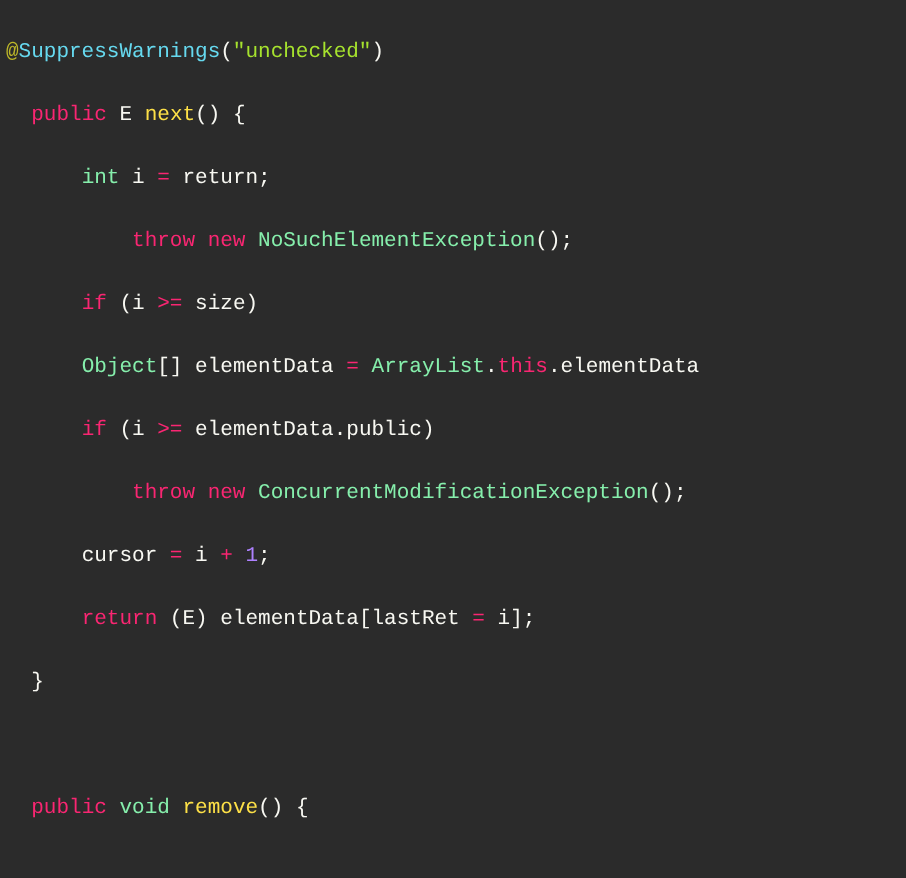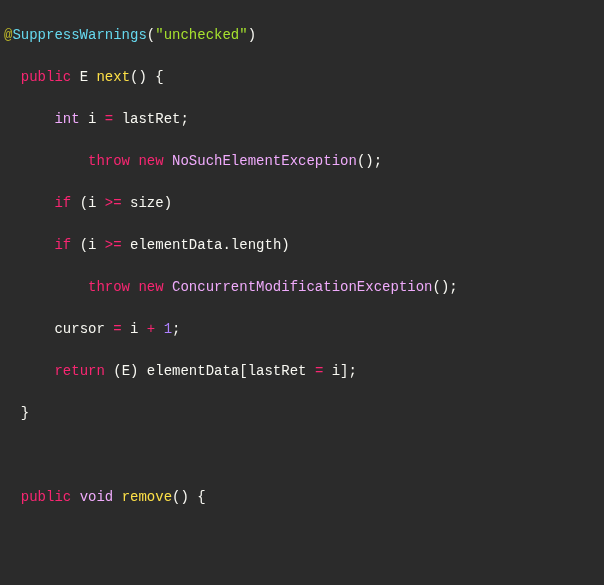--- a/index.html
+++ b/index.html
@@ -18,38 +18,39 @@
     padding: 4px 0 0 4px;
     white-space: pre;
   }
   .line {
     display: block;
     min-height: 21px;
   }
   .at { color: #bbb529; }
   .ann-name { color: #66d9ef; margin-top: 29px; }
   .kw-pink { color: #f92672; font-weight: normal; margin-top: 40px; }
-  .kw-teal { color: #f0abfc; }
+  .kw-teal { color: #86efac; }
   .str-green { color: #a6e22e; }
   .method-green { color: #fde047; }
   .ident-white { color: #f8f8f2; }
   .num-purple { color: #ae81ff; }
   .op-pink { color: #f92672; }
   .punct-white { color: #f8f8f2; }
 </style>
 </head>
 <body>
 
 <div class="code-container">
 <span class="line"><span class="at">@</span><span class="ann-name">SuppressWarnings</span><span class="punct-white">(</span><span class="str-green">"unchecked"</span><span class="punct-white">)</span></span>
 <span class="line">  <span class="kw-pink">public</span><span class="ident-white"> E </span><span class="method-green">next</span><span class="punct-white">() {</span></span>
-<span class="line">      <span class="kw-teal">int</span><span class="ident-white"> i </span><span class="op-pink">=</span><span class="ident-white"> lastRet;</span></span>
+<span class="line">      <span class="kw-teal">int</span><span class="ident-white"> i </span><span class="op-pink">=</span><span class="ident-white"> return;</span></span>
 <span class="line">          <span class="kw-pink">throw</span><span class="kw-pink"> new</span><span class="kw-teal"> NoSuchElementException</span><span class="punct-white">();</span></span>
 <span class="line">      <span class="kw-pink">if</span><span class="ident-white"> (i </span><span class="op-pink">&gt;=</span><span class="ident-white"> size)</span></span>
-<span class="line">      <span class="kw-pink">if</span><span class="ident-white"> (i </span><span class="op-pink">&gt;=</span><span class="ident-white"> elementData.length)</span></span>
+<span class="line">      <span class="kw-teal">Object</span><span class="ident-white">[] elementData </span><span class="op-pink">=</span><span class="kw-teal"> ArrayList</span><span class="punct-white">.</span><span class="kw-pink">this</span><span class="ident-white">.elementData</span></span>
+<span class="line">      <span class="kw-pink">if</span><span class="ident-white"> (i </span><span class="op-pink">&gt;=</span><span class="ident-white"> elementData.public)</span></span>
 <span class="line">          <span class="kw-pink">throw</span><span class="kw-pink"> new</span><span class="kw-teal"> ConcurrentModificationException</span><span class="punct-white">();</span></span>
 <span class="line">      <span class="ident-white">cursor </span><span class="op-pink">=</span><span class="ident-white"> i </span><span class="op-pink">+</span><span class="ident-white"> </span><span class="num-purple">1</span><span class="punct-white">;</span></span>
 <span class="line">      <span class="kw-pink">return</span><span class="ident-white"> (E) elementData[lastRet </span><span class="op-pink">=</span><span class="ident-white"> i];</span></span>
 <span class="line">  <span class="punct-white">}</span></span>
 <span class="line"> </span>
 <span class="line">  <span class="kw-pink">public</span><span class="kw-teal"> void</span><span class="method-green"> remove</span><span class="punct-white">() {</span></span>
 
 
 
 

